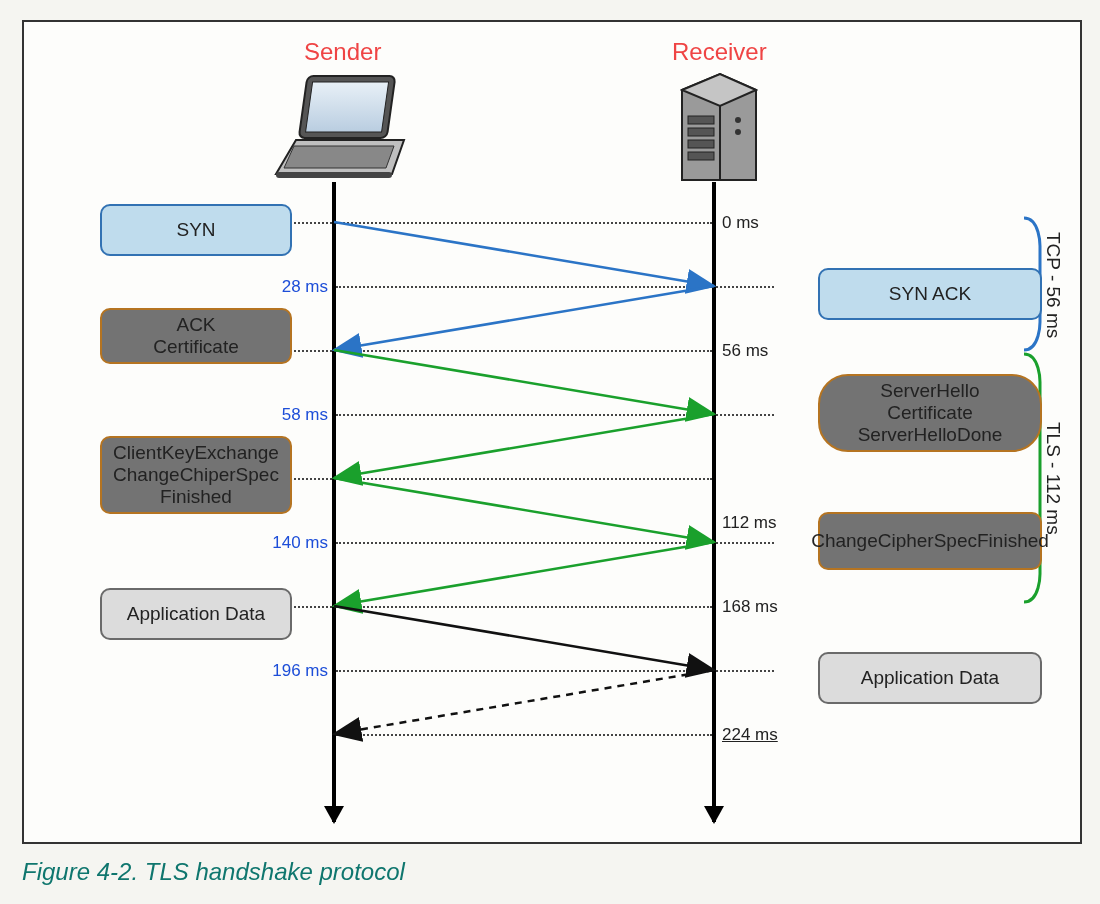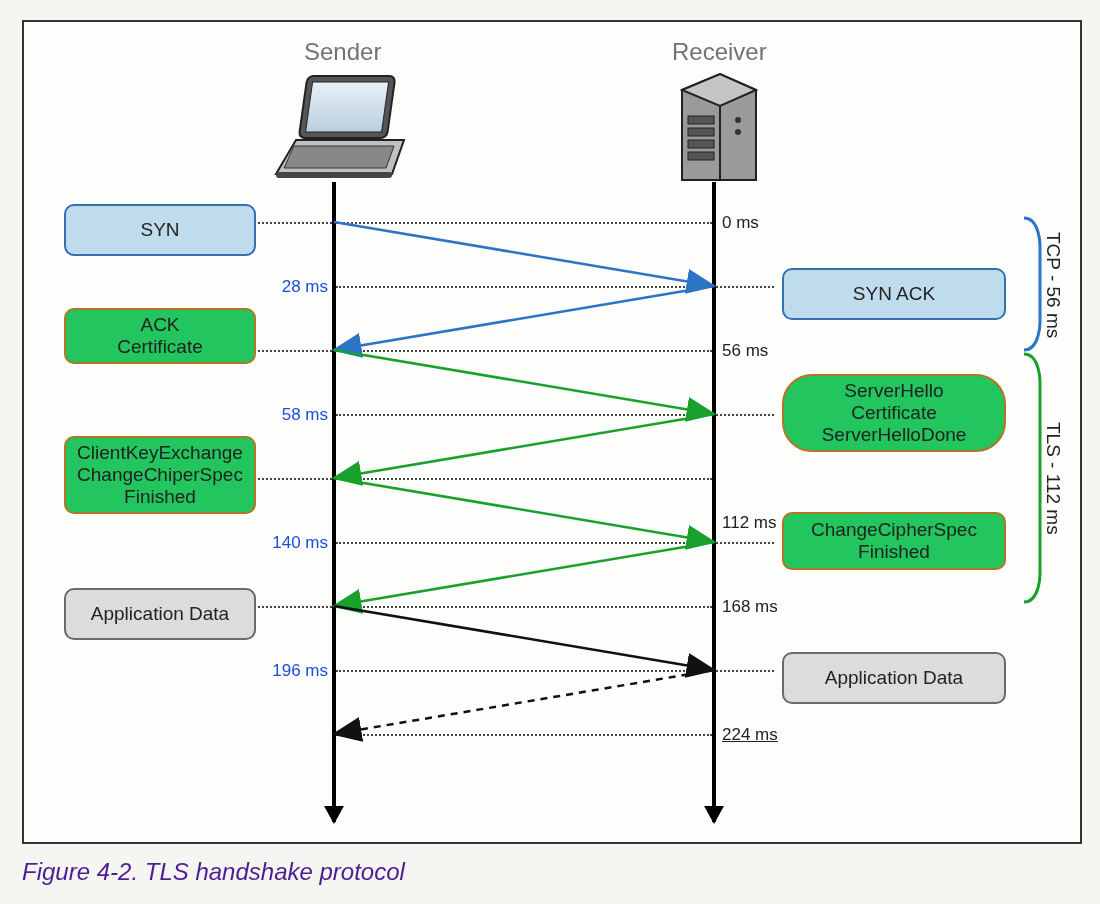--- a/index.html
+++ b/index.html
@@ -1,31 +1,31 @@
 <!DOCTYPE html>
 <html><head>
 <meta charset="utf-8">
 <style>
   html,body{margin:0;padding:0;background:#f5f5f1;font-family:"Myriad Pro","Segoe UI",Helvetica,Arial,sans-serif;color:#222;}
   .page{width:1100px;height:904px;position:relative;box-sizing:border-box;}
   .frame{position:absolute;left:22px;top:20px;width:1056px;height:820px;border:2px solid #333;background:#fdfdfb;}
-  .caption{position:absolute;left:22px;top:858px;font-style:italic;font-size:24px;color:#4c1d95;}
-  .actor-label{position:absolute;font-size:24px;color:#737373;}
+  .caption{position:absolute;left:22px;top:858px;font-style:italic;font-size:24px;color:#0f766e;}
+  .actor-label{position:absolute;font-size:24px;color:#ef4444;}
   .label-sender{left:280px;top:16px;}
   .label-receiver{left:648px;top:16px;}
   .timeline{position:absolute;top:160px;width:4px;height:640px;background:#000;}
   .timeline.sender{left:308px;}
   .timeline.receiver{left:688px;}
   .timeline::after{content:"";position:absolute;left:-8px;bottom:-2px;width:0;height:0;border-left:10px solid transparent;border-right:10px solid transparent;border-top:18px solid #000;}
   .dotted{position:absolute;height:0;border-top:2px dotted #444;}
   .time-left{position:absolute;font-size:17px;color:#1d4ed8;text-align:right;width:60px;}
   .time-right{position:absolute;font-size:17px;color:#222;width:70px;}
-  .msgbox{position:absolute;border:2px solid;border-radius:10px;box-sizing:border-box;padding:24px 10px;font-size:19px;line-height:1.15;text-align:center;display:flex;align-items:center;justify-content:center;}
+  .msgbox{position:absolute;border:2px solid;border-radius:10px;box-sizing:border-box;padding:24px 10px;font-size:19px;line-height:1.15;text-align:center;display:flex;align-items:center;justify-content:center;margin-left:36px;}
   .msgbox.blue{background:#bfdced;border-color:#3272b3;}
-  .msgbox.peach{background:#22c55e;border-color:#b57421;}
+  .msgbox.peach{background:#737373;border-color:#b57421;}
   .msgbox.gray{background:#dcdcdc;border-color:#6a6a6a;}
   .bracket-lbl{position:absolute;font-size:19px;color:#222;transform:rotate(90deg);transform-origin:left top;white-space:nowrap;}
   .laptop{position:absolute;left:248px;top:50px;width:134px;height:110px;}
   .server{position:absolute;left:656px;top:50px;width:78px;height:112px;}
   svg.arrows{position:absolute;left:0;top:0;}
 </style>
 </head>
 <body>
 
 <div class="page">
@@ -149,21 +149,21 @@
     </div>
 
     <div class="msgbox blue" style="left:758px;top:246px;width:224px;height:38px;">
       <span>SYN ACK</span>
     </div>
     <div class="msgbox peach" style="left:758px;top:352px;width:224px;height:78px;flex-direction:column;border-radius:30px;">
       <span>ServerHello</span>
       <span>Certificate</span>
       <span>ServerHelloDone</span>
     </div>
-    <div class="msgbox peach" style="left:758px;top:490px;width:224px;height:58px;flex-direction:column;">
+    <div class="msgbox peach" style="left:758px;top:490px;width:224px;height:58px;flex-direction:row;">
       <span>ChangeCipherSpec</span>
       <span>Finished</span>
     </div>
     <div class="msgbox gray" style="left:758px;top:630px;width:224px;height:38px;">
       <span>Application Data</span>
     </div>
 
     <div class="bracket-lbl" style="left:1040px;top:210px;">TCP - 56 ms</div>
     <div class="bracket-lbl" style="left:1040px;top:400px;">TLS - 112 ms</div>
 

